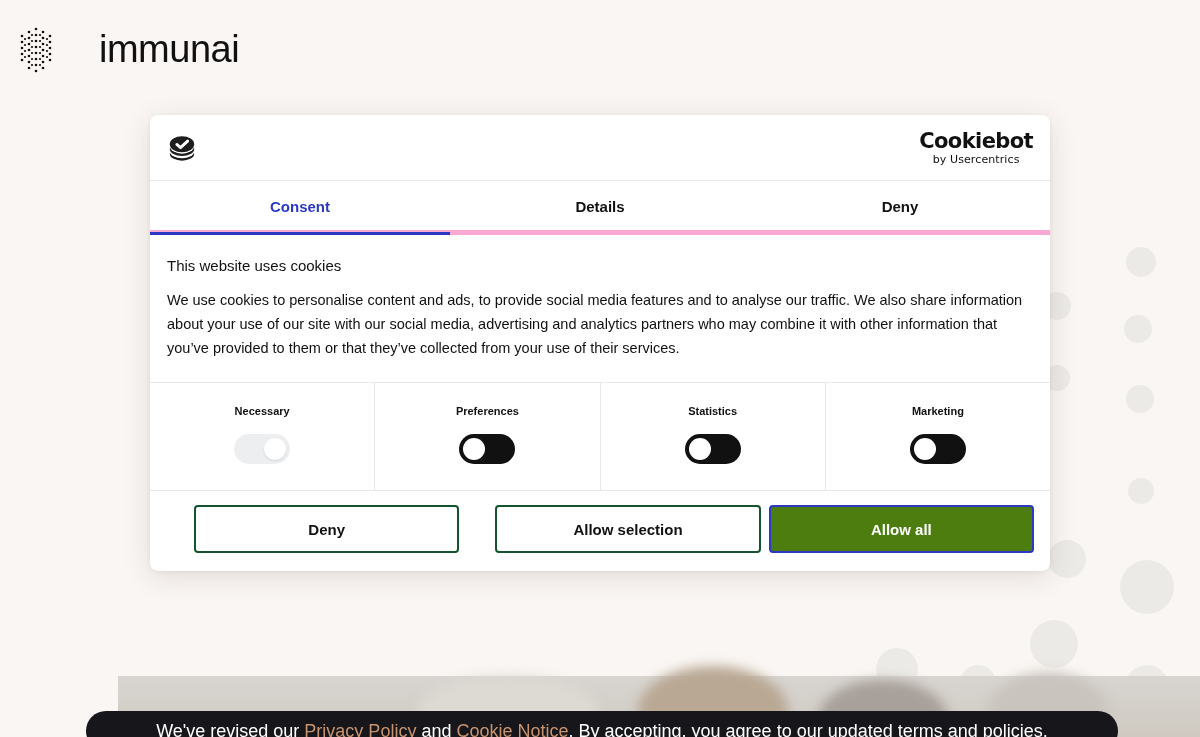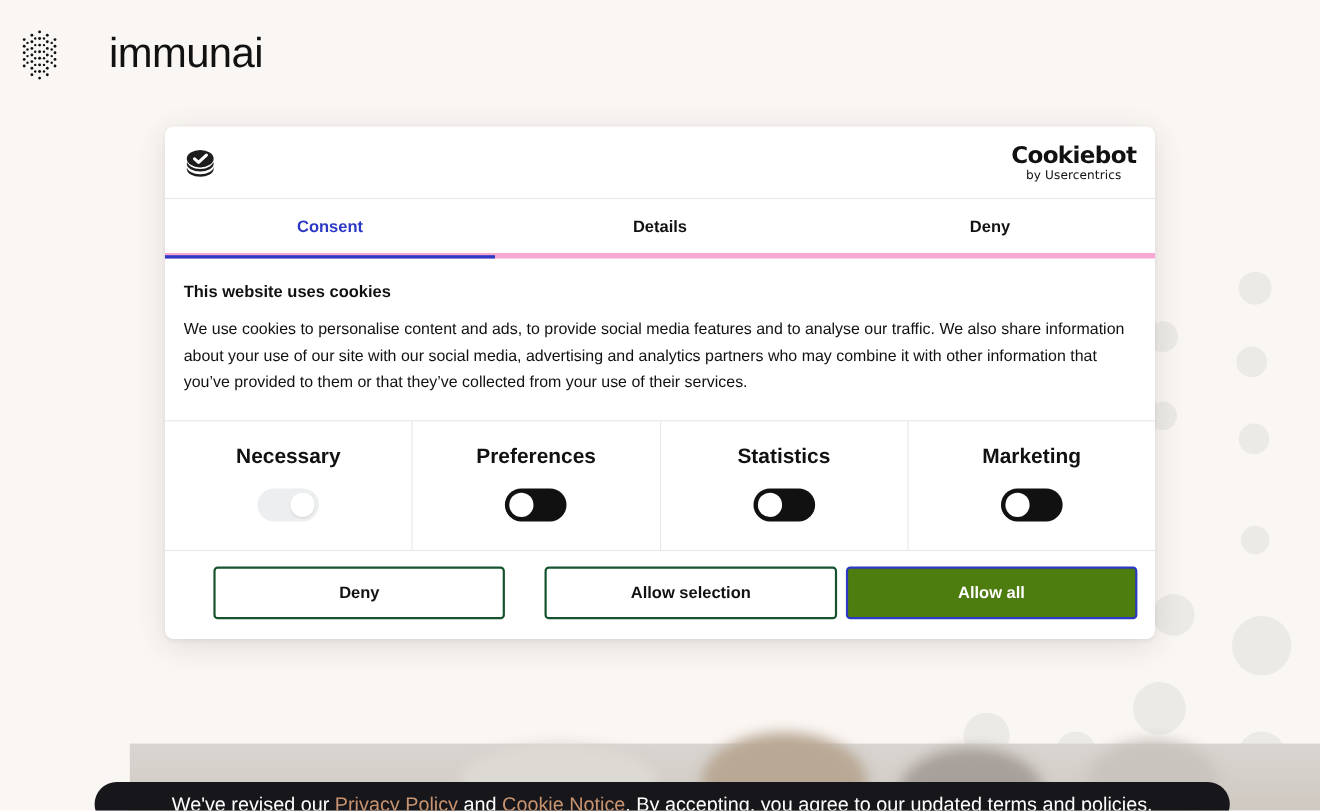--- a/index.html
+++ b/index.html
@@ -173,21 +173,21 @@
   }
   .cd-tab.active {
     color: #2b39c4;
     border-bottom-color: #2b39c4;
   }
 
   
   .cd-body { padding: 22px 17px 22px 17px; border-bottom: 1px solid #e8e8e8; }
   .cd-title {
     font-size: 15px;
-    font-weight: bold;
+    font-weight: normal;
     color: #111;
     margin-bottom: 14px;
   }
   .cd-text {
     font-size: 14.5px;
     color: #111;
     line-height: 24px;
   }
 
   
@@ -195,21 +195,21 @@
   .cd-cat {
     flex: 1;
     padding: 22px 0 26px 0;
     display: flex;
     flex-direction: column;
     align-items: center;
     border-right: 1px solid #e8e8e8;
   }
   .cd-cat:last-child { border-right: none; }
   .cd-cat-label {
-    font-size: 19px;
+    font-size: 11px;
     font-weight: bold;
     color: #111;
     margin-bottom: 17px;
   }
 
   .toggle {
     width: 56px; height: 30px;
     border-radius: 15px;
     position: relative;
     cursor: pointer;

